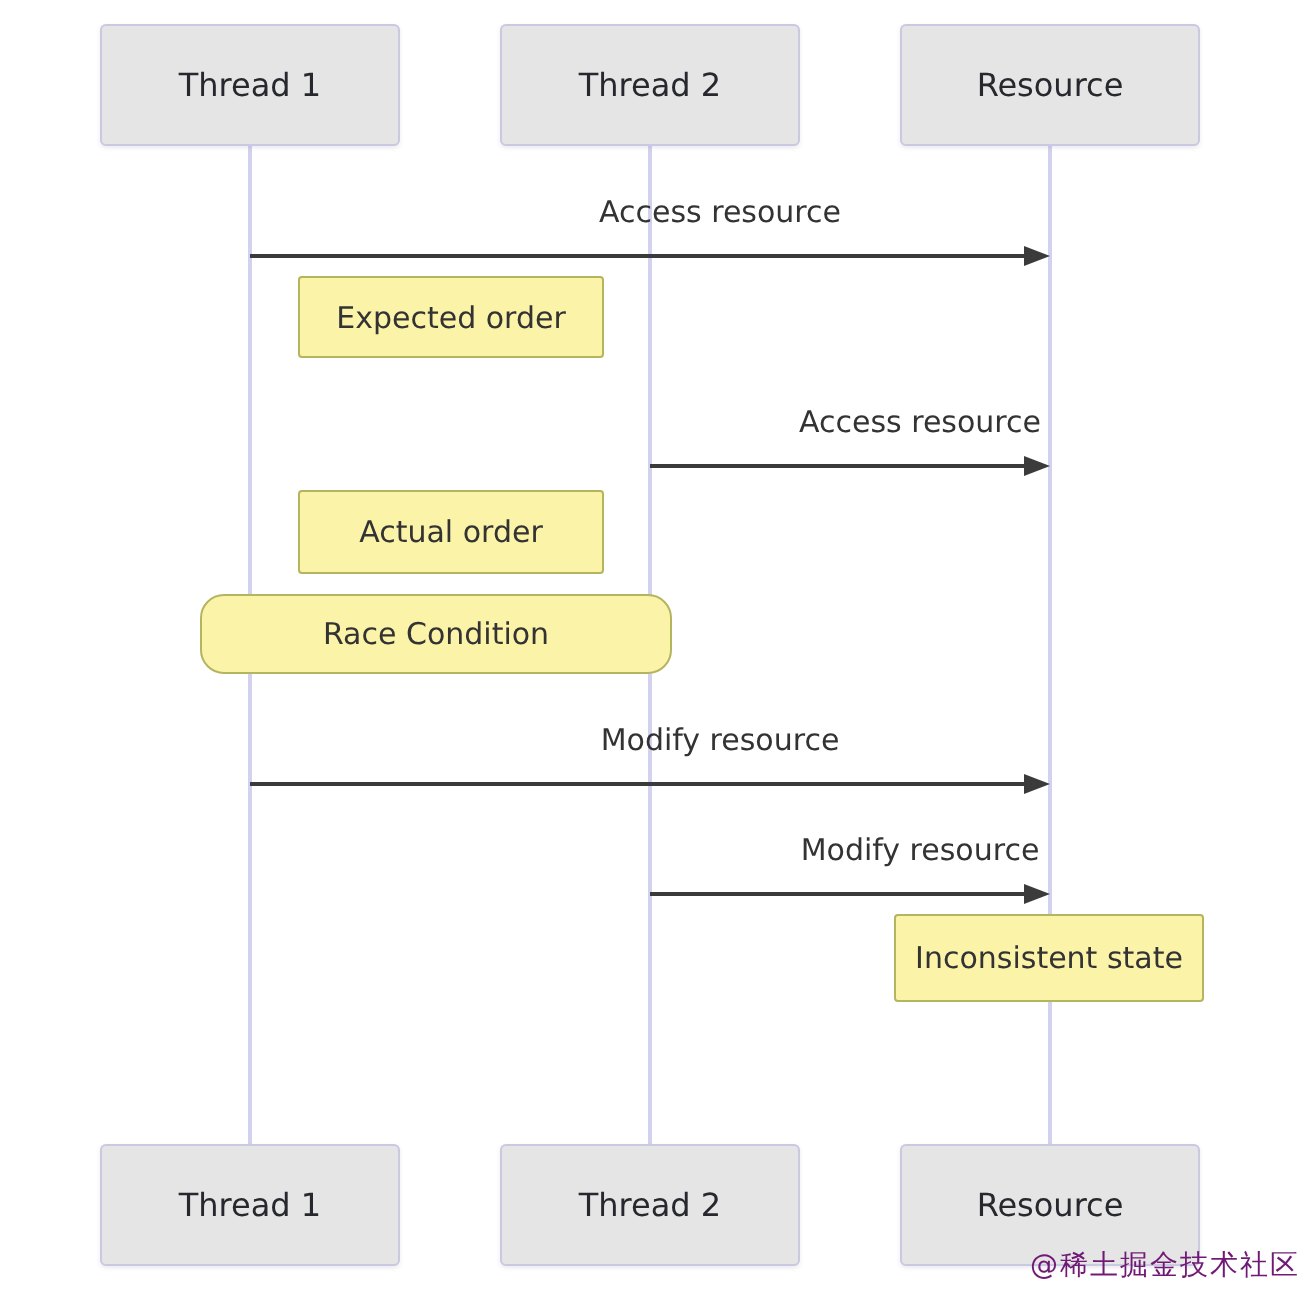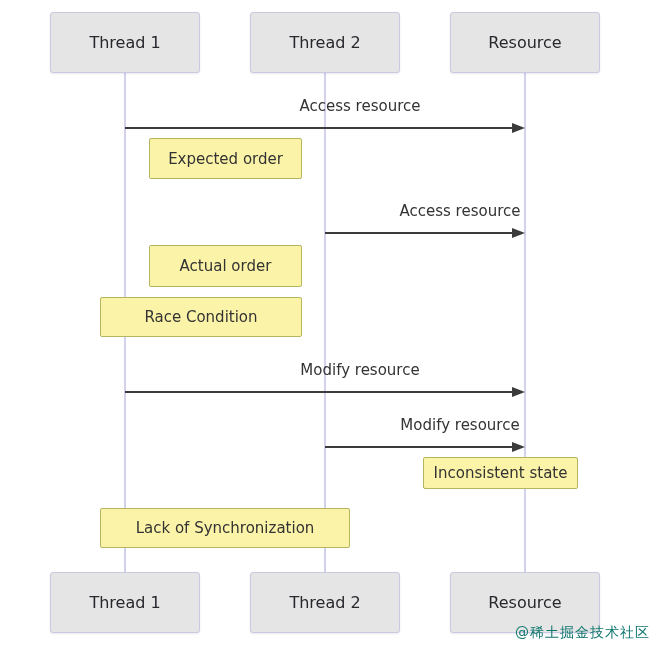--- a/index.html
+++ b/index.html
@@ -67,21 +67,21 @@
     font-size: 15px;
     color: #333333;
     white-space: nowrap;
     z-index: 4;
   }
   .watermark {
     position: absolute;
     right: 3px;
     top: 624px;
     font-size: 14px;
-    color: #0f766e;
+    color: #701a75;
     letter-spacing: 1px;
     z-index: 6;
   }
 </style>
 </head>
 <body>
 
 <div class="stage">
   <div class="watermark">@稀土掘金技术社区</div>
 <div class="lifeline" style="left: 124px; top: 73px; height: 500px;"></div>
@@ -112,16 +112,15 @@
     <div class="msg-arrowhead" style="left: 512px; top: 228px;"></div>
     <div class="msg-label" style="left: 425px; top: 202px;">Access resource</div>
     <div class="msg-line" style="left: 125px; top: 391px; width: 388px;"></div>
     <div class="msg-arrowhead" style="left: 512px; top: 387px;"></div>
     <div class="msg-label" style="left: 325px; top: 361px;">Modify resource</div>
     <div class="msg-line" style="left: 325px; top: 446px; width: 188px;"></div>
     <div class="msg-arrowhead" style="left: 512px; top: 442px;"></div>
     <div class="msg-label" style="left: 425px; top: 416px;">Modify resource</div>
     <div class="note" style="left: 149px; top: 245px; width: 153px; height: 42px;">Actual order</div>
     <div class="note" style="left: 149px; top: 138px; width: 153px; height: 41px;">Expected order</div>
-    <div class="note" style="left: 100px; top: 297px; width: 202px; height: 40px;">Race Condition</div>
-    <div class="note" style="left: 423px; top: 457px; width: 155px; height: 32px;">Inconsistent state</div>
-    <div class="note" style="left: 100px; top: 508px; width: 250px; height: 40px;">Lack of Synchronization</div>
+    <div class="note" style="left: 100px; top: 297px; width: 236px; height: 40px; border-radius: 12px;">Race Condition</div>
+    <div class="note" style="left: 447px; top: 457px; width: 155px; height: 44px;">Inconsistent state</div>
   </div>
 
 </body></html>

